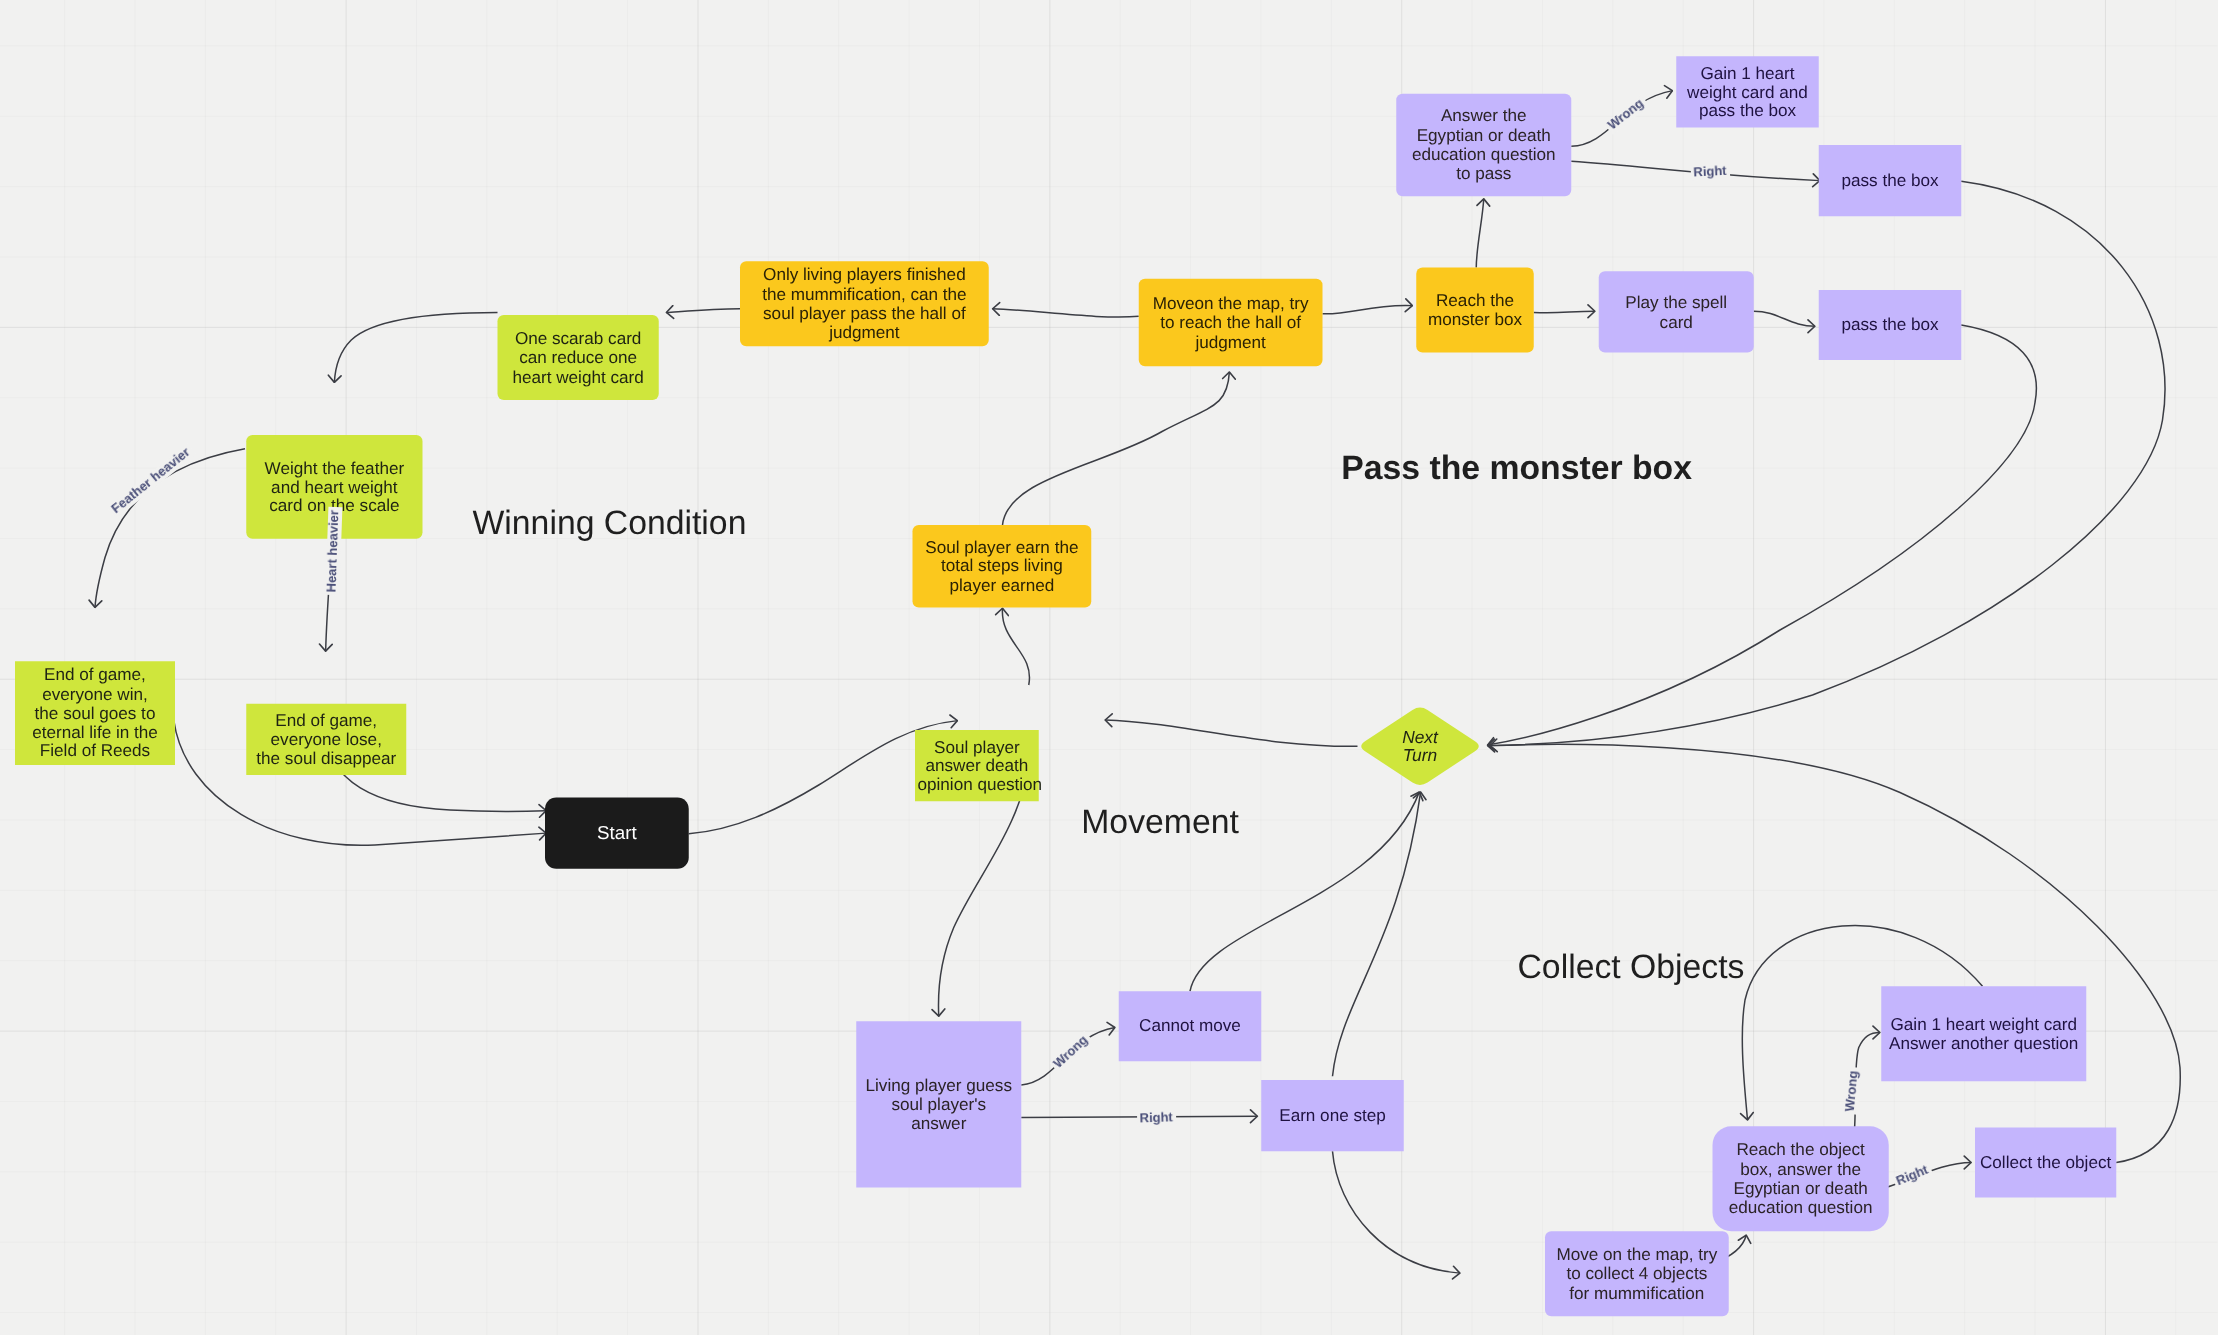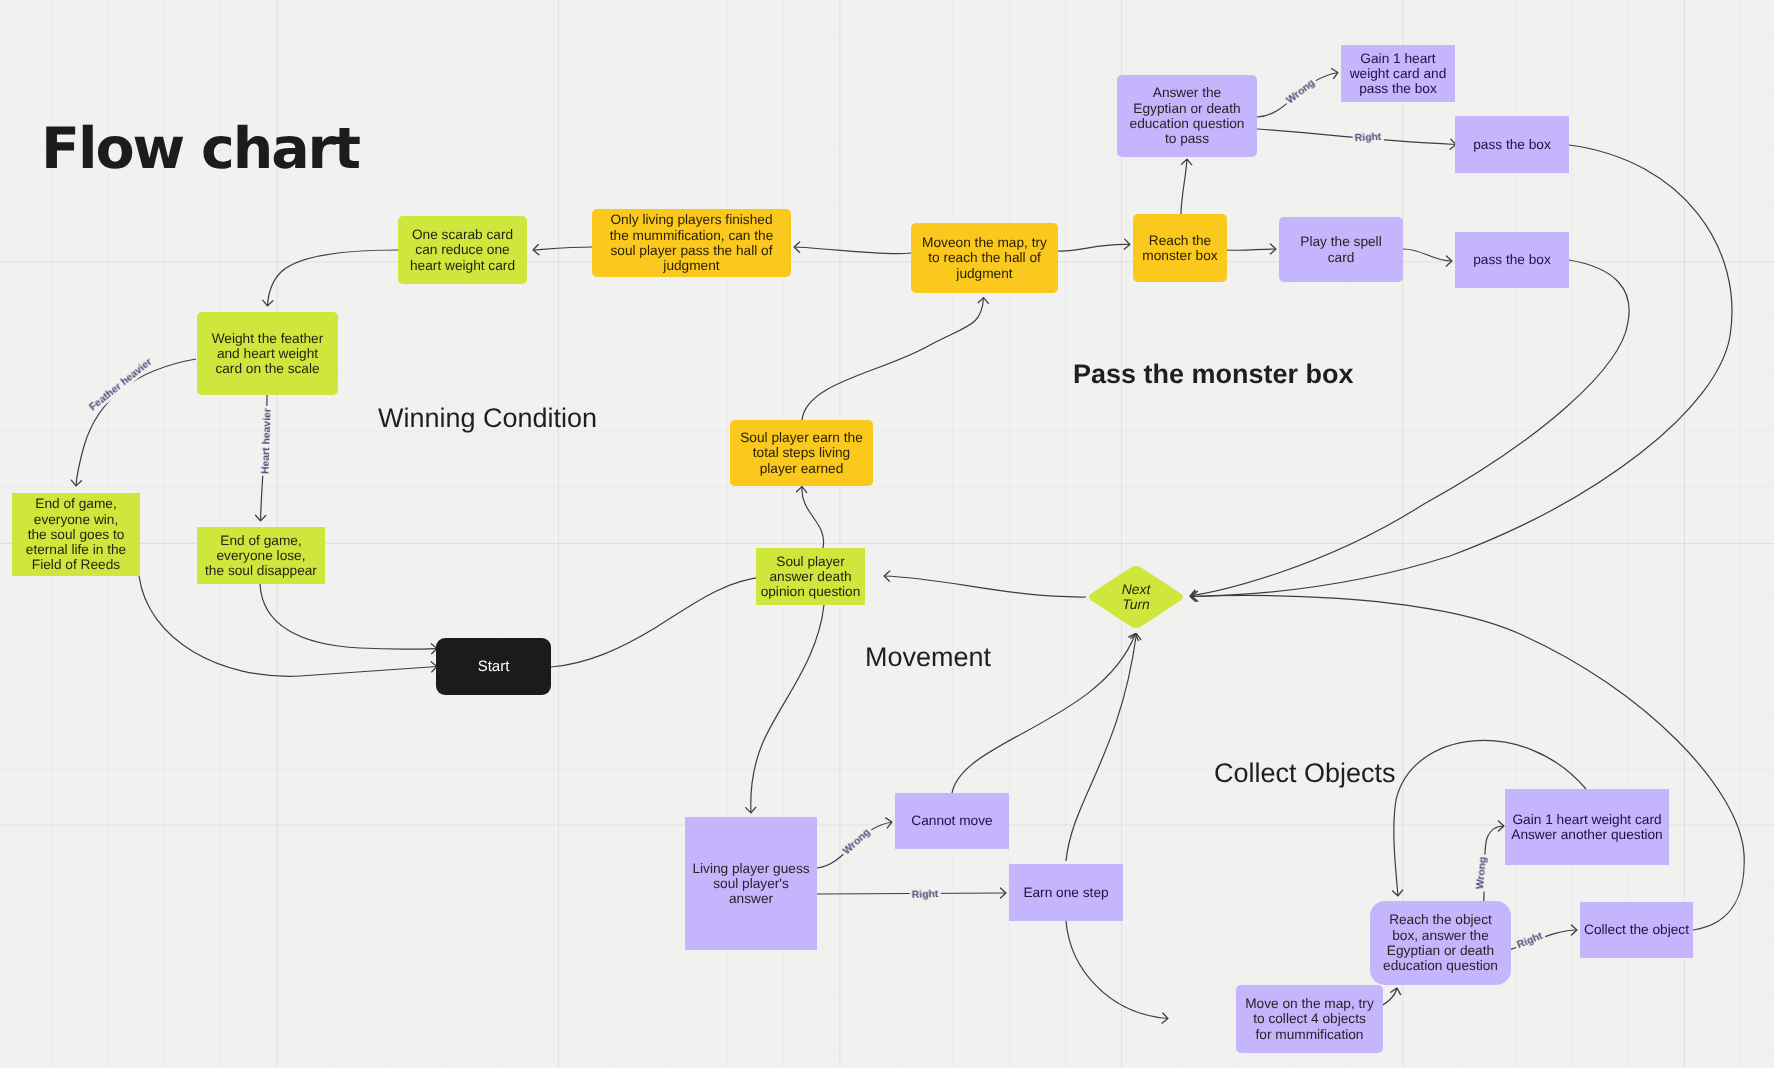--- a/index.html
+++ b/index.html
@@ -25,21 +25,21 @@
     background-size: 281.5px 281.5px, 281.5px 281.5px, 56.3px 56.3px, 56.3px 56.3px;
     background-position: -5px -20px, -5px -20px, -5px -20px, -5px -20px;
   }
   svg.edges { position:absolute; left:0; top:0; width:1774px; height:1068px; overflow:visible; }
   svg.edges path.link { fill:none; stroke:#3b3d44; stroke-width:1.2; }
   .node {
     position:absolute; display:flex; align-items:center; justify-content:center;
     text-align:center; line-height:15.3px; font-size:13.7px;
   }
   .node > span { display:block; width:100%; padding:0 2px; white-space:nowrap; }
-  .n-green { background:#cfe63c; color:#1f2314; }
+  .n-green { background:#cfe63c; color:#1f2314;margin-top:36px; }
   .n-yellow { background:#fbc81d; color:#2b2206; }
   .n-pink { background:#c4b5fd; color:#1f1240; }
   .n-pink.dark-txt { color:#2b2326; }
   .n-dark { background:#1b1b1b; color:#ffffff; border-radius:9px; font-size:15px; }
 
   .diamond { position:absolute; }
   .diamond .dlabel {
     position:absolute; left:0; top:0; width:100%; height:100%;
     display:flex; align-items:center; justify-content:center; text-align:center;
     font-size:13.9px; line-height:15.3px; color:#1f2314;
@@ -95,21 +95,20 @@
         <path class="link" d="M 1066,861 C 1072,800 1120,756 1136.5,633.5" marker-end="url(#arw)"></path>
         <path class="link" d="M 1066,921 C 1070,968 1108,1014 1168,1018.5" marker-end="url(#arw)"></path>
         <path class="link" d="M 1317,1018 C 1358,1018 1392,1008 1397,988" marker-end="url(#arw)"></path>
         <path class="link" d="M 1469,944 C 1492,938 1480,860 1487,838 C 1491,829 1496,826 1504,826" marker-end="url(#arw)"></path>
         <path class="link" d="M 1469,955 C 1508,960 1542,930 1577,930" marker-end="url(#arw)"></path>
         <path class="link" d="M 1693,930 C 1734,924 1746,892 1744,854 C 1740,790 1646,690 1520,634 C 1420,590 1232,595 1192,596.5" marker-end="url(#arw)"></path>
         <path class="link" d="M 1586,789 C 1524,716 1412,730 1396,800 C 1391,830 1396,872 1398,896" marker-end="url(#arw)"></path>
       </g>
   </svg>
 
-  <h1 class="title" style="left:41px; top:83px;">Flow chart</h1>
 
   <div id="sections-layer">
       <div class="sect" style="left: 378px; top: 405px;">Winning Condition</div>
       <div class="sect" style="left: 1073px; top: 361px; font-weight: bold;">Pass the monster box</div>
       <div class="sect" style="left: 865px; top: 644px;">Movement</div>
       <div class="sect" style="left: 1214px; top: 760px;">Collect Objects</div>
     </div>
   <div id="nodes-layer">
       <div class="node n-dark" style="left: 436px; top: 638px; width: 115px; height: 57px;">
         <span>Start</span>
@@ -119,21 +118,21 @@
       </div>
       <div class="node n-green" style="border-radius: 5px; left: 197px; top: 312px; width: 141px; height: 83px;">
         <span>Weight the feather<br>and heart weight<br>card on the scale</span>
       </div>
       <div class="node n-green" style="left: 12px; top: 493px; width: 128px; height: 83px;">
         <span>End of game,<br>everyone win,<br>the soul goes to<br>eternal life in the<br>Field of Reeds</span>
       </div>
       <div class="node n-green" style="left: 197px; top: 527px; width: 128px; height: 57px;">
         <span>End of game,<br>everyone lose,<br>the soul disappear</span>
       </div>
-      <div class="node n-green" style="left: 756px; top: 548px; width: 109px; height: 57px;">
+      <div class="node n-green" style="left: 732px; top: 548px; width: 99px; height: 57px;">
         <span>Soul player<br>answer death<br>opinion question</span>
       </div>
       <div class="diamond" style="left: 1086px; top: 564px; width: 100px; height: 66px; font-style: italic;">
         <svg width="100" height="66" viewBox="0 0 100 66" style="display: block;">
           <path d="M 43.990812272755576 3.966063899981318 Q 50 0 56.009187727244424 3.966063899981318 L 93.99081227275558 29.033936100018682 Q 100 33 93.99081227275558 36.96606389998132 L 56.009187727244424 62.03393610001868 Q 50 66 43.990812272755576 62.03393610001868 L 6.009187727244422 36.96606389998132 Q 0 33 6.009187727244422 29.033936100018682 Z" fill="#cfe63c"></path>
         </svg>
         <div class="dlabel">
           <span>Next<br>Turn</span>
         </div>
       </div>

